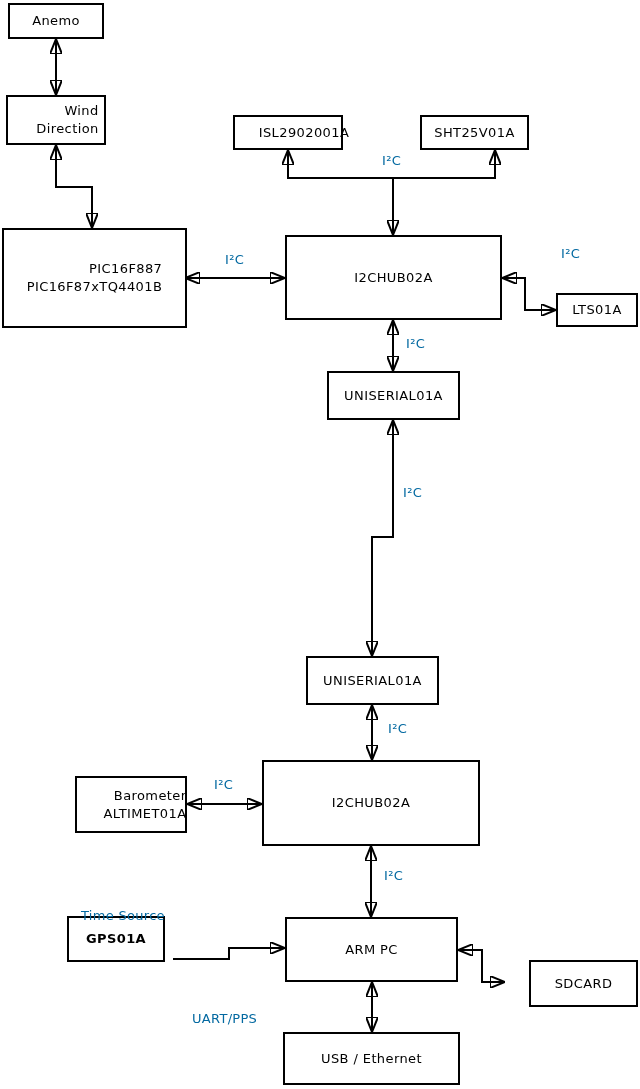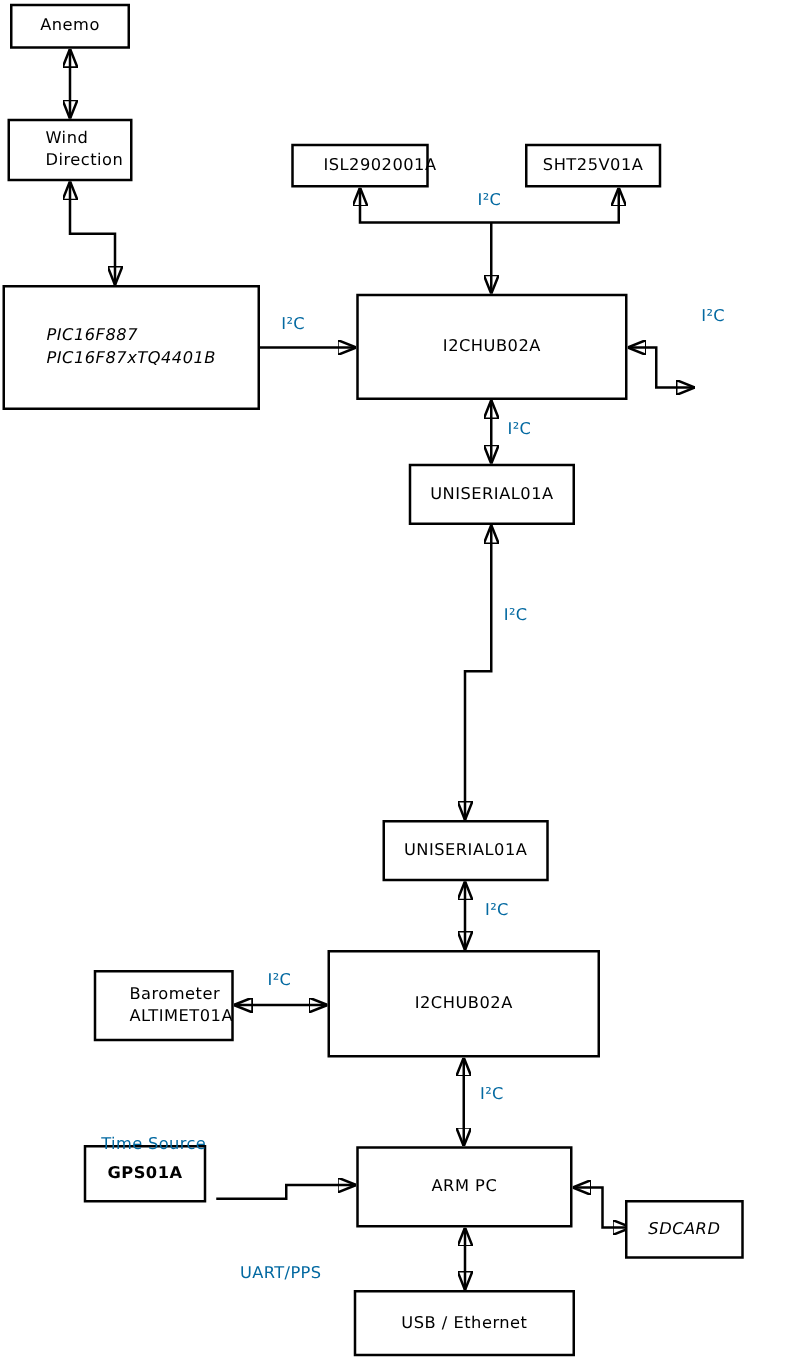--- a/index.html
+++ b/index.html
@@ -28,21 +28,21 @@
     stroke-width: 2;
   }
   .node {
     position: absolute;
     box-sizing: border-box;
     border: 2px solid #000000;
     background: #ffffff;
     display: flex;
     align-items: center;
     justify-content: center;
-    text-align: left;
+    text-align: right;
     font-size: 13px;
     letter-spacing: 0.4px;
     color: #000000;
     white-space: pre-line;
     line-height: 1.35;
   }
   .lbl {
     position: absolute;
     font-size: 13px;
     letter-spacing: 0.3px;
@@ -73,33 +73,34 @@
     <path d="M187 804 H262" marker-start="url(#arrow)" marker-end="url(#arrow)"></path>
     <path d="M371 846 V917" marker-start="url(#arrow)" marker-end="url(#arrow)"></path>
     <path d="M173 959 H229 V948 H285" marker-end="url(#arrow)"></path>
     <path d="M458 950 H482 V982 H505" marker-start="url(#arrow)" marker-end="url(#arrow)"></path>
     <path d="M372 982 V1032" marker-start="url(#arrow)" marker-end="url(#arrow)"></path>
   </svg>
 
   <div class="node" style="left:8px;   top:3px;    width:96px;  height:36px;">Anemo</div>
   <div class="node" style="left:6px;   top:95px;   width:100px; height:50px;padding-left:23px;">Wind
 Direction</div>
-  <div class="node" style="left:2px;   top:228px;  width:206px; height:100px;font-style:italic;">PIC16F887
+  <div class="node" style="left:2px;   top:228px;  width:185px; height:100px;">PIC16F887
 PIC16F87xTQ4401B</div>
   <div class="node" style="left:233px; top:115px;  width:110px; height:35px;padding-left:32px;">ISL2902001A</div>
   <div class="node" style="left:420px; top:115px;  width:109px; height:35px;">SHT25V01A</div>
   <div class="node" style="left:285px; top:235px;  width:217px; height:85px;">I2CHUB02A</div>
+  <div class="node" style="left:556px; top:293px;  width:82px;  height:34px;">LTS01A</div>
   <div class="node" style="left:327px; top:371px;  width:133px; height:49px;">UNISERIAL01A</div>
   <div class="node" style="left:306px; top:656px;  width:133px; height:49px;">UNISERIAL01A</div>
   <div class="node" style="left:262px; top:760px;  width:218px; height:86px;">I2CHUB02A</div>
   <div class="node" style="left:75px;  top:776px;  width:112px; height:57px;padding-left:28px;">Barometer
 ALTIMET01A</div>
   <div class="node" style="left:67px;  top:916px;  width:98px; height:46px;font-weight:bold;">GPS01A</div>
   <div class="node" style="left:285px; top:917px;  width:173px; height:65px;">ARM PC</div>
-  <div class="node" style="left:500px; top:960px;  width:95px; height:47px;font-style:italic;">SDCARD</div>
+  <div class="node" style="left:529px; top:960px;  width:109px; height:47px;">SDCARD</div>
   <div class="node" style="left:283px; top:1032px; width:177px; height:53px;">USB / Ethernet</div>
 
   <div class="lbl" style="left:382px; top:153px;">I²C</div>
   <div class="lbl" style="left:225px; top:252px;">I²C</div>
   <div class="lbl" style="left:561px; top:246px;">I²C</div>
   <div class="lbl" style="left:406px; top:336px;">I²C</div>
   <div class="lbl" style="left:403px; top:485px;">I²C</div>
   <div class="lbl" style="left:388px; top:721px;">I²C</div>
   <div class="lbl" style="left:214px; top:777px;">I²C</div>
   <div class="lbl" style="left:384px; top:868px;">I²C</div>

